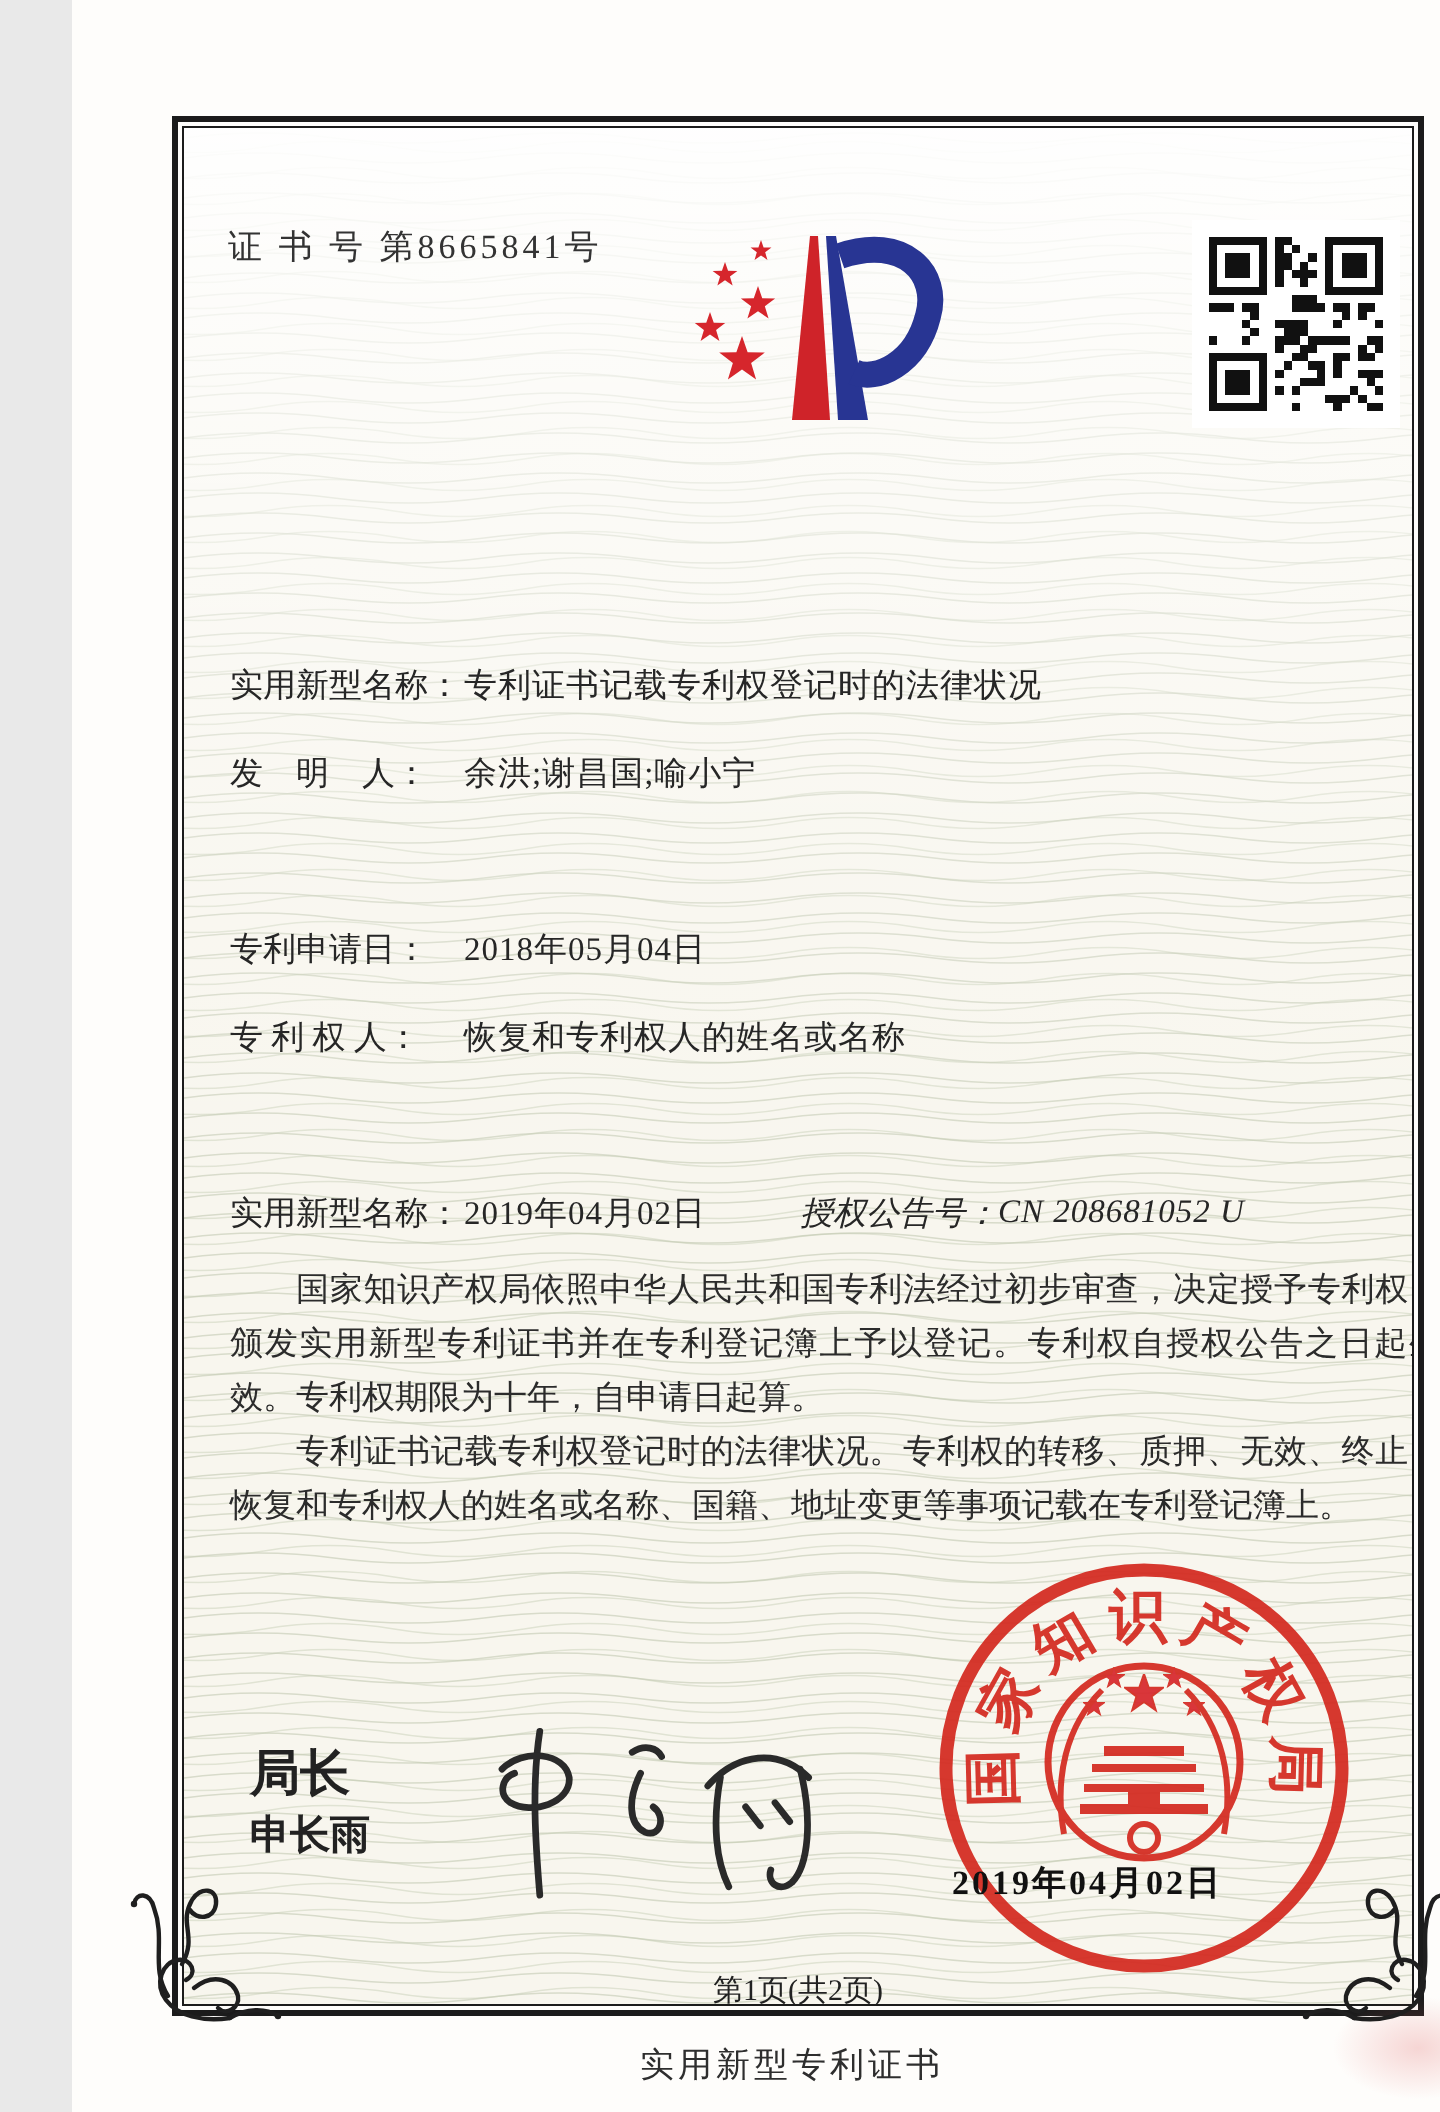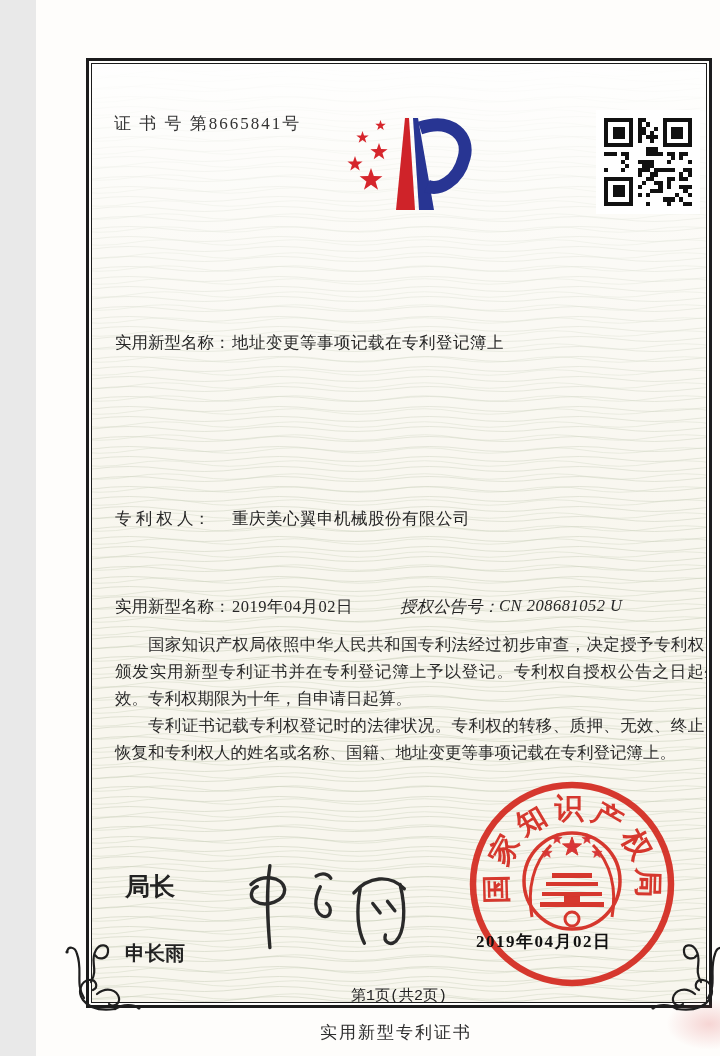--- a/index.html
+++ b/index.html
@@ -20,27 +20,27 @@
          font-size:40px;font-weight:bold;letter-spacing:7px;color:#1d1d1d;}
   .row{position:absolute;left:23px;right:20px;font-size:16.5px;color:#262626;}
   .lbl{display:inline-block;width:117px;white-space:pre;vertical-align:top;}
   .val{display:inline-block;vertical-align:top;letter-spacing:0.5px;}
   .grant2{position:absolute;left:285px;top:0;font-style:italic;}
   .paras{position:absolute;left:23px;top:567px;width:606px;font-size:16.5px;line-height:27px;
          text-align:justify;color:#2b2b2b;}
   .paras p{margin:0;text-indent:2em;}
   .sig-title{position:absolute;left:33px;top:806px;font-size:25px;font-weight:bold;
              font-family:"Liberation Sans","DejaVu Sans",sans-serif;color:#222;}
-  .sig-name{position:absolute;left:33px;top:876px;font-size:20px;font-weight:bold;
+  .sig-name{position:absolute;left:33px;top:840px;font-size:20px;font-weight:bold;
             font-family:"Liberation Sans","DejaVu Sans",sans-serif;color:#222;}
   .sig-script{position:absolute;left:138px;top:793px;}
   .seal{position:absolute;left:365px;top:705px;mix-blend-mode:multiply;}
   .seal-date{position:absolute;left:384px;top:866px;font-size:17px;font-weight:bold;
              letter-spacing:1.5px;color:#111;}
-  .page-info{position:absolute;left:0;right:0;top:922px;text-align:center;font-size:15px;color:#222;font-family:Liberation Mono, monospace;}
+  .page-info{position:absolute;left:0;right:0;top:922px;text-align:center;font-size:15px;color:#222;}
   .flourish{position:absolute;z-index:3;}
   .flourish.fl-left{left:27px;top:934px;}
   .flourish.fl-right{left:588px;top:934px;transform:scaleX(-1);}
   .back-note{position:absolute;left:0;right:0;top:1021px;text-align:center;
              font-size:17px;color:#2e2e2e;letter-spacing:2px;}
   .smudge{position:absolute;left:630px;top:998px;width:86px;height:52px;z-index:1;
           background:radial-gradient(ellipse at center,rgba(225,110,110,.28),rgba(225,110,110,0) 70%);}
 </style>
 </head>
 <body>
@@ -192,24 +192,30 @@
               <rect x="20" y="21" width="1" height="1"></rect>
               <rect x="12" y="22" width="1" height="1"></rect>
               <rect x="17" y="22" width="1" height="1"></rect>
               <rect x="21" y="22" width="1" height="1"></rect>
               <rect x="22" y="22" width="1" height="1"></rect>
             </g>
           </svg>
 
 
         <div class="row" style="top:268px">
-          <span class="lbl">实用新型名称：</span><span class="val">地址变更等事项记载在专利登记簿上</span>
+          <span class="lbl">实用新型名称：</span><span class="val">专利证书记载专利权登记时的法律状况</span>
+        </div>
+        <div class="row" style="top:312px">
+          <span class="lbl">发　明　人：</span><span class="val">余洪;谢昌国;喻小宁</span>
+        </div>
+        <div class="row" style="top:400px">
+          <span class="lbl">专利申请日：</span><span class="val">2018年05月04日</span>
         </div>
         <div class="row" style="top:444px">
-          <span class="lbl">专 利 权 人：</span><span class="val">重庆美心翼申机械股份有限公司</span>
+          <span class="lbl">专 利 权 人：</span><span class="val">恢复和专利权人的姓名或名称</span>
         </div>
 
         <div class="row" style="top:532px">
           <span class="lbl">实用新型名称：</span><span class="val">2019年04月02日</span>
           <span class="grant2">
             <span>授权公告号：</span><span class="val">CN 208681052 U</span>
           </span>
         </div>
 
         <div class="paras">

